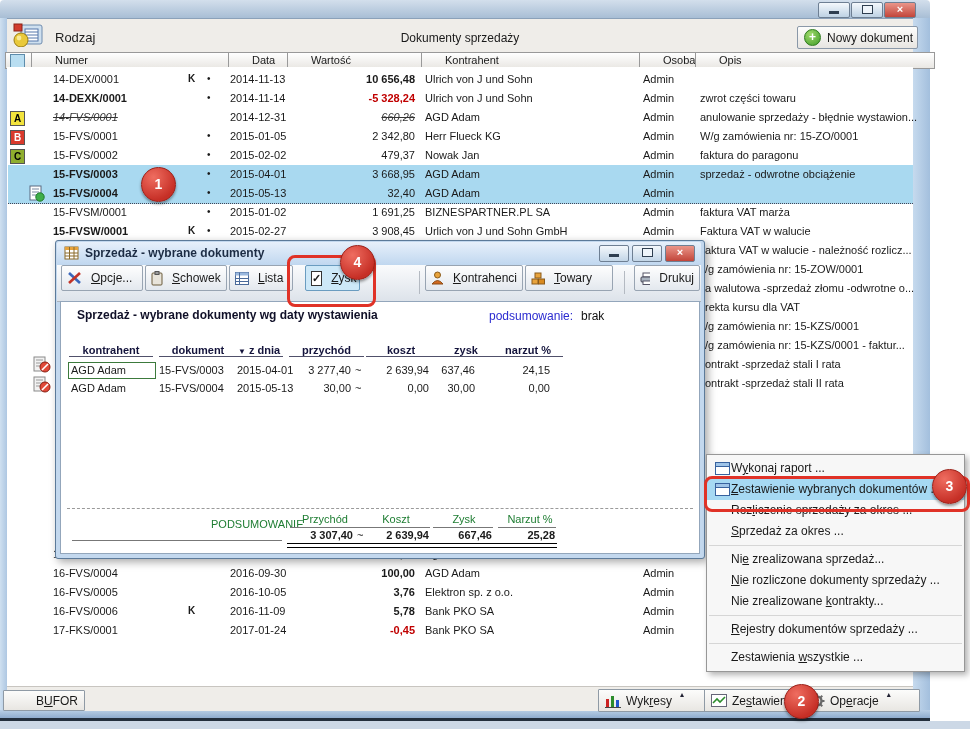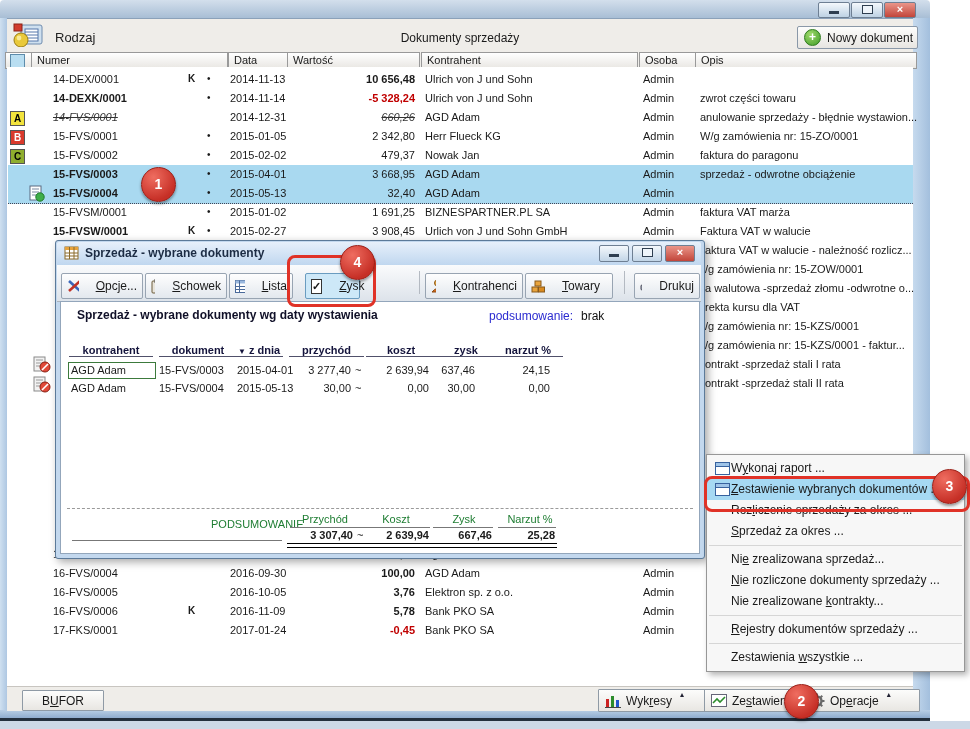--- a/index.html
+++ b/index.html
@@ -20,21 +20,21 @@
   .pagestrip{left:0;top:721px;width:970px;height:8px;background:#ccd8e6}
   .winbody{left:7px;top:18px;width:906px;height:692px;background:#efede9}
   
   .hdr-label{font-size:13px;color:#222}
   .newdoc{left:797px;top:26px;width:113px;height:21px;border:1px solid #8a98a8;border-radius:2px;
           background:linear-gradient(#fdfdfc,#e7e5e1);font-size:12px;display:flex;align-items:center;gap:6px;padding-left:6px}
   .plus{width:15px;height:15px;border-radius:50%;background:radial-gradient(circle at 35% 30%,#9fd96a,#3f9c28);
         color:#fff;font-weight:700;font-size:12px;text-align:center;line-height:14px;border:1px solid #2d7a1c}
   
   .hcell{position:absolute;top:52px;height:14px;background:linear-gradient(#ffffff,#e9e7e3);
-         border:1px solid #999;font-size:11px;padding:1px 0 0 5px;white-space:nowrap;overflow:hidden}
+         border:1px solid #999;font-size:11px;padding:1px 0 0 23px;white-space:nowrap;overflow:hidden}
   .selall{width:13px;height:12px;background:#b9def1;border:1px solid #5d8cab;margin-top:0}
   
   .listarea{left:7px;top:67px;width:906px;height:619px;background:#fff}
   .row{position:absolute;left:8px;width:905px;height:19px;font-size:11px}
   .row>span{position:absolute;top:3px;white-space:nowrap}
   .cnum{left:45px}.ck{left:180px;font-size:10px;font-weight:700}.cdot{left:199px;font-size:10px}
   .cdate{left:222px}.cval{left:275px;width:132px;text-align:right}.ckon{left:417px}.cos{left:635px}.cop{left:692px}
   .b{font-weight:700}.neg{color:#c00000;font-weight:700}
   .anul{font-style:italic;text-decoration:line-through;color:#333}
   .sel{background:#a9d9f0;border-bottom:1px dotted #445}
@@ -51,22 +51,22 @@
   
   .dlg{left:55px;top:240px;width:648px;height:317px;background:#c3d8ee;border:1px solid #5c7a99;
        border-radius:3px;box-shadow:3px 3px 8px rgba(0,0,0,.35);z-index:10}
   .dlg-title{position:absolute;left:1px;top:1px;width:644px;height:23px;border-radius:2px 2px 0 0;
              background:linear-gradient(#e7f0fb,#c0d7ef);font-size:12px;font-weight:700;color:#1c2c44}
   .dwbtn{top:3px;width:28px;height:15px;border:1px solid #6e7f93;border-radius:2px;
          background:linear-gradient(#f4f8fc,#c2d5e7);text-align:center;font-size:11px;line-height:13px;color:#243444;position:absolute}
   .dwbtn.close{background:linear-gradient(#ea9589,#c2453a);color:#fff;font-weight:700}
   .dlg-tools{position:absolute;left:1px;top:24px;width:644px;height:36px;
              background:linear-gradient(#fafbfc,#dde3ea);border-bottom:1px solid #aab2bc}
-  .tbtn{position:absolute;top:8px;height:26px;border:1px solid #98a4b2;border-radius:2px;
-        background:linear-gradient(#fefefe,#e3e8ee);font-size:12px;display:flex;align-items:center;gap:17px;padding:0 5px;box-sizing:border-box}
+  .tbtn{position:absolute;top:0;height:26px;border:1px solid #98a4b2;border-radius:2px;
+        background:linear-gradient(#fefefe,#e3e8ee);font-size:12px;display:flex;align-items:center;gap:9px;padding:0 5px;box-sizing:border-box}
   .tbtn.active{background:#cde8f8;border-color:#6a9cc0}
   .tsep{position:absolute;top:6px;width:1px;height:23px;background:#b4bac2}
   .dlg-content{position:absolute;left:4px;top:60px;width:638px;height:251px;background:#fff;border:1px solid #93a6bb}
   .dc{position:absolute;white-space:nowrap}
   .dhead{font-weight:700;font-size:11px;color:#14143c;border-bottom:1px solid #50506a;text-align:center}
   .dcell{font-size:11px}
   .dnum{text-align:right}
   .green{color:#1e7d32}
   .dbl{border-top:1px solid #000;border-bottom:1px solid #000;height:3px}
   .thin{height:1px;background:#777}
@@ -285,21 +285,21 @@
   </div>
   <div class="row" style="top:621px">
     <span class="cnum">17-FKS/0001</span>
     <span class="cdate">2017-01-24</span>
     <span class="cval neg">-0,45</span>
     <span class="ckon">Bank PKO SA</span>
     <span class="cos">Admin</span>
   </div>
 
   <div class="abs bbar"></div>
-  <div class="btn" style="left:22px;top:690px;width:68px;height:19px;justify-content:center">
+  <div class="btn" style="left:3px;top:690px;width:68px;height:19px;justify-content:flex-end">
     <span><span>B</span><span class="u">U</span><span>FOR</span></span>
   </div>
   <div class="btn" style="left:598px;top:689px;width:100px;height:21px">
     <svg width="16" height="14">
       <rect x="1" y="5" width="3" height="8" fill="#cc2222"></rect>
         <rect x="6" y="2" width="3" height="11" fill="#2c8c2c"></rect>
         <rect x="11" y="6" width="3" height="7" fill="#2255cc"></rect>
         <line x1="0" y1="13.5" x2="16" y2="13.5" stroke="#444"></line>
     </svg>
     <span><span>Wyk</span><span class="u">r</span><span>esy</span></span>

